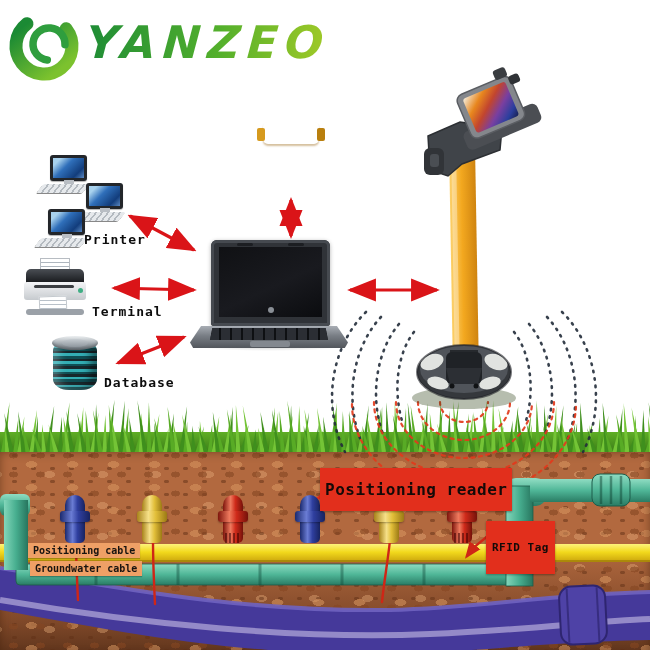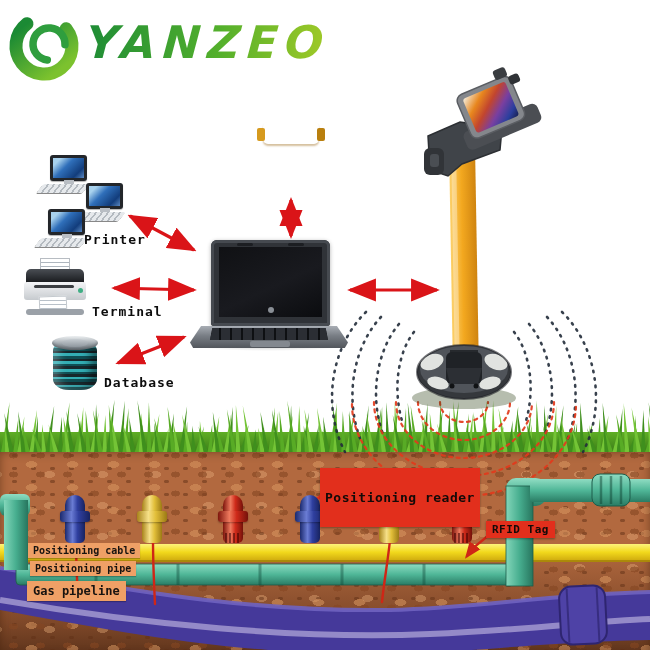--- a/index.html
+++ b/index.html
@@ -108,22 +108,22 @@
   .mk .body{left:3px;top:10px;width:20px;height:38px;border-radius:0 0 5px 5px;}
   .mk .collar{left:-2px;top:16px;width:30px;height:11px;border-radius:3px;box-shadow:0 1px 2px rgba(0,0,0,.3);}
   .mk.blue i{background:linear-gradient(90deg,#1c2a6e,#6a7cd4 38%,#2f3f9f 62%,#18235f);}
   .mk.yellow i{background:linear-gradient(90deg,#a8831a,#f6e088 38%,#e2bf3a 62%,#9c7a14);}
   .mk.red i{background:linear-gradient(90deg,#7e150c,#ef7a5e 38%,#cf2a1a 62%,#75120a);}
   .mk.red .body::after{content:'';position:absolute;left:2px;right:2px;bottom:0;height:10px;
      background:repeating-linear-gradient(90deg,rgba(60,0,0,.55) 0 2px,transparent 2px 4px);}
 
   
   .callout{position:absolute;background:#e22f1c;color:#140a08;font-weight:bold;
-     padding:22px 5px;font-size:13px;letter-spacing:.5px;white-space:nowrap;box-shadow:0 1px 2px rgba(0,0,0,.35);}
-  .callout.small{font-size:11px;padding:2px 6px;}
+     padding:12px 5px;font-size:16px;letter-spacing:.5px;white-space:nowrap;box-shadow:0 1px 2px rgba(0,0,0,.35);}
+  .callout.small{font-size:11px;padding:20px 6px;}
   .utility{position:absolute;background:#efa066;color:#171310;font-weight:bold;
      padding:2px 5px;font-size:10px;white-space:nowrap;box-shadow:0 1px 1px rgba(0,0,0,.25);}
   .utility.big{font-size:12px;padding:3px 6px;}
 </style>
 </head>
 <body>
 
 <div class="stage">
 
   <div class="soil"></div>
@@ -560,22 +560,21 @@
       <line x1="118" y1="363" x2="184" y2="337" marker-start="url(#arw)" marker-end="url(#arw)"></line>
       <line x1="291" y1="200" x2="291" y2="236" marker-start="url(#arw)" marker-end="url(#arw)"></line>
       <line x1="350" y1="290" x2="437" y2="290" marker-start="url(#arw)" marker-end="url(#arw)"></line>
     </g>
   </svg>
 
   <div class="callout" style="left:320px;top:468px">Positioning reader</div>
   <div class="callout small" style="left:486px;top:521px">RFID Tag</div>
 
   <div class="utility" style="left:28px;top:543px">Positioning cable</div>
-  <div class="utility" style="left:30px;top:561px">Positioning pipe</div>
-  <div class="utility big" style="left:27px;top:581px">Gas pipeline</div>
+  <div class="utility" style="left:30px;top:561px">Groundwater cable</div>
 
   <div class="logo-wrap">
     <svg width="84" height="88" viewBox="0 0 84 88">
       <defs>
         <linearGradient id="glogo" x1="0" y1="0" x2="0" y2="1">
           <stop offset="0" stop-color="#1b8a34"></stop>
             <stop offset="1" stop-color="#7cc22e"></stop>
         </linearGradient>
       </defs>
       <circle cx="40" cy="44" r="28" fill="none" stroke="url(#glogo)" stroke-width="13" stroke-dasharray="132 44" stroke-linecap="round" transform="rotate(-38 40 44)"></circle>

